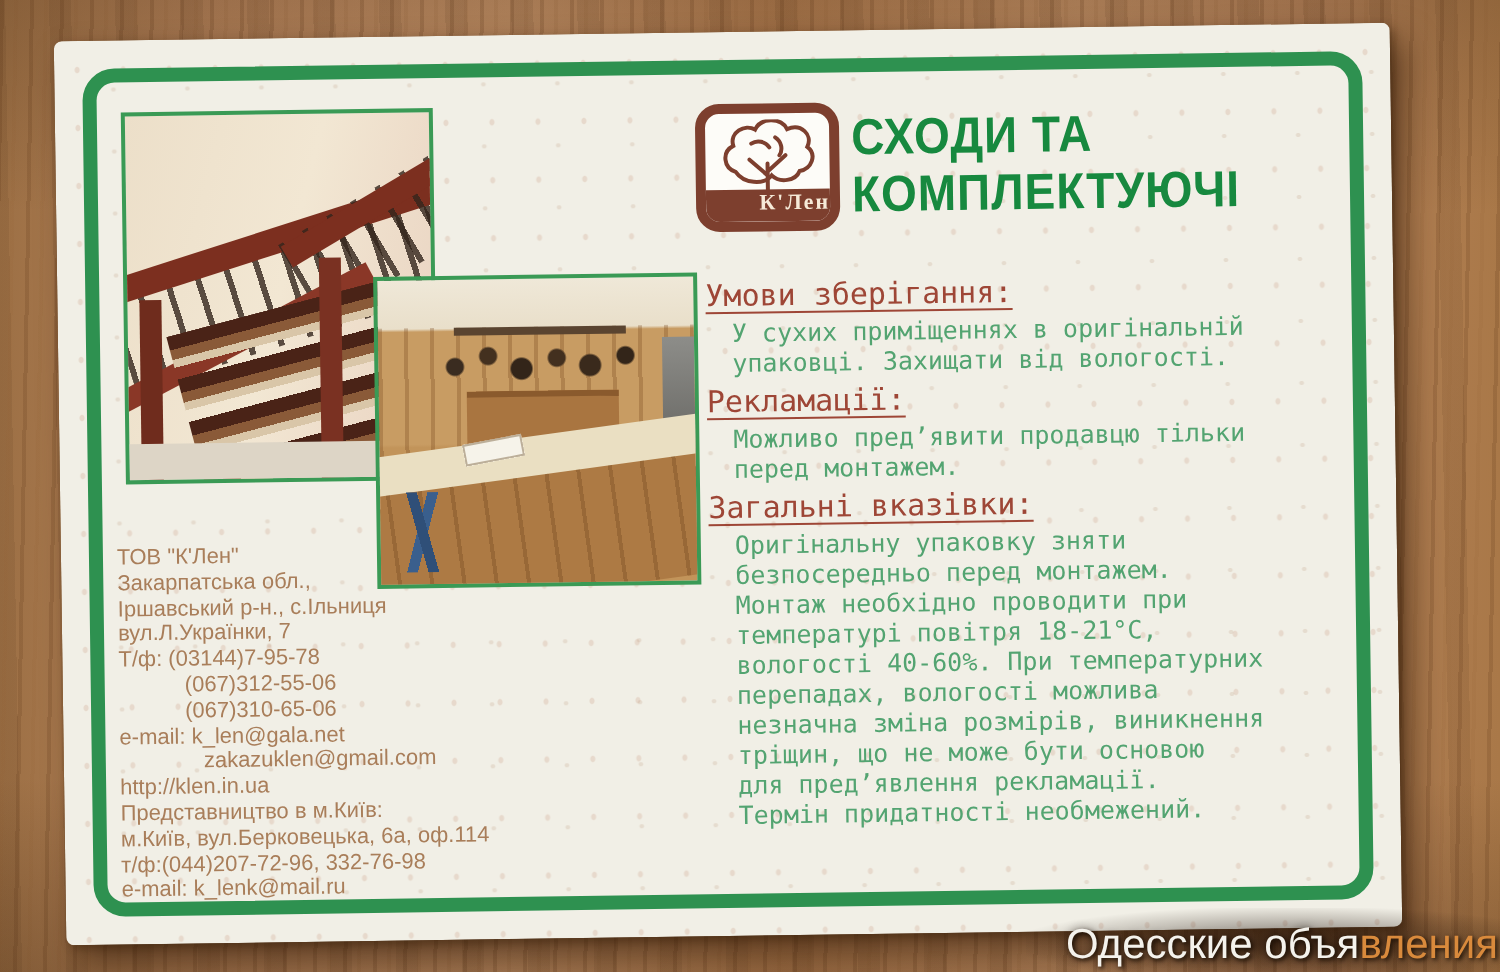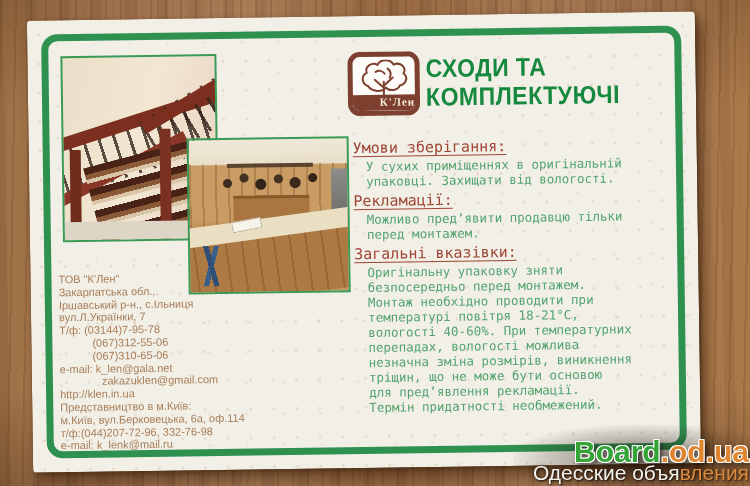--- a/index.html
+++ b/index.html
@@ -194,19 +194,16 @@
     <div class="in-b">zakazuklen@gmail.com</div>
     <div>http://klen.in.ua</div>
     <div>Представництво в м.Київ:</div>
     <div>м.Київ, вул.Берковецька, 6а, оф.114</div>
     <div>т/ф:(044)207-72-96, 332-76-98</div>
     <div>e-mail: k_lenk@mail.ru</div>
   </div>
 </div>
 
 <div class="wm">
-  <div class="wm-brand">
-    <span class="g">Board</span><span class="o">.od.ua</span>
-  </div>
   <div class="wm-tag">
     <span class="w">Одесские объя</span><span class="o">вления</span>
   </div>
 </div>
 
 </body></html>

